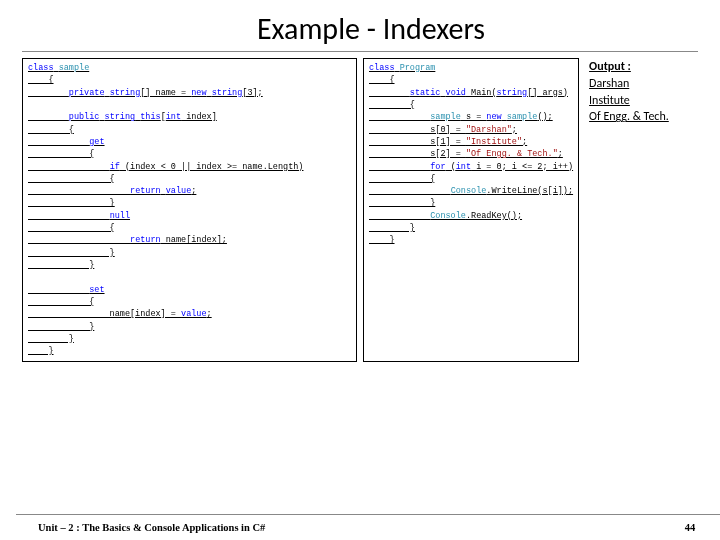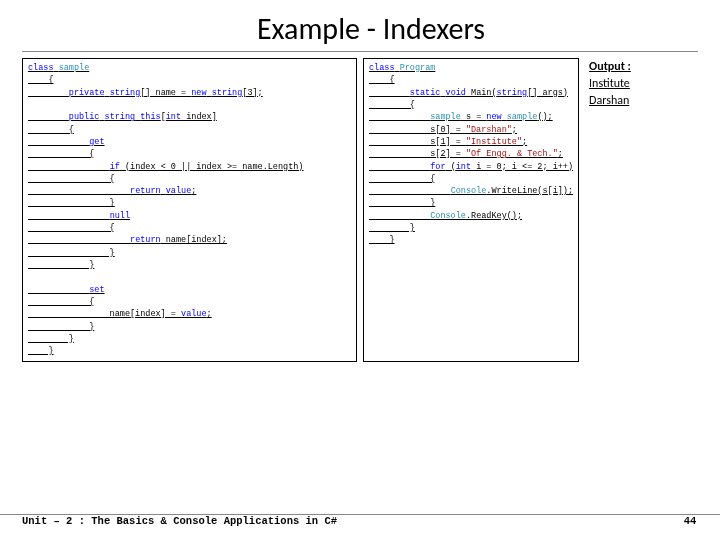--- a/index.html
+++ b/index.html
@@ -46,28 +46,28 @@
   .str { color: #a31515; }
   .output-block {
     font-family: Calibri, Arial, sans-serif;
     font-size: 12px;
     line-height: 1.4;
     padding-left: 2px;
   }
   .output-label { font-weight: 700; }
   .footer {
     position: absolute;
-    left: 0; right: 0; bottom: 0;
+    left: 16px; right: 0; bottom: 0;
     height: 26px;
     border-top: 1px solid #888;
     display: flex;
-    align-items: flex-start;
+    align-items: center;
     font-size: 10.5px;
     color: #000;
-    font-family: Liberation Mono, monospace;
+    font-family: Liberation Serif, serif;
   }
   .footer .unit { padding-left: 22px; flex: 1; font-weight: 700; }
   .footer .page { width: 60px; text-align: center; font-weight: 700; }
   .footer .inst { padding-right: 22px; flex: 1; text-align: right; font-weight: 700; }
 </style>
 </head>
 <body>
 
 <div class="title">Example - Indexers</div>
 <hr class="title-rule">
@@ -110,22 +110,23 @@
             s[2] = <span class="str">"Of Engg. &amp; Tech."</span>;
             <span class="kw">for</span> (<span class="kw">int</span> i = 0; i &lt;= 2; i++)
             {
                 <span class="typ">Console</span>.WriteLine(s[i]);
             }
             <span class="typ">Console</span>.ReadKey();
         }
     }</div>
     <div class="output-block">
       <div class="output-label">Output :</div>
+      <div>Darshan</div>
       <div>Institute</div>
-      <div>Darshan</div>
+      <div>Of Engg. &amp; Tech.</div>
     </div>
   </div>
 </div>
 
 <div class="footer">
   <div class="unit">Unit – 2 : The Basics &amp; Console Applications in C#</div>
   <div class="page">44</div>
 </div>
 
 </body></html>

